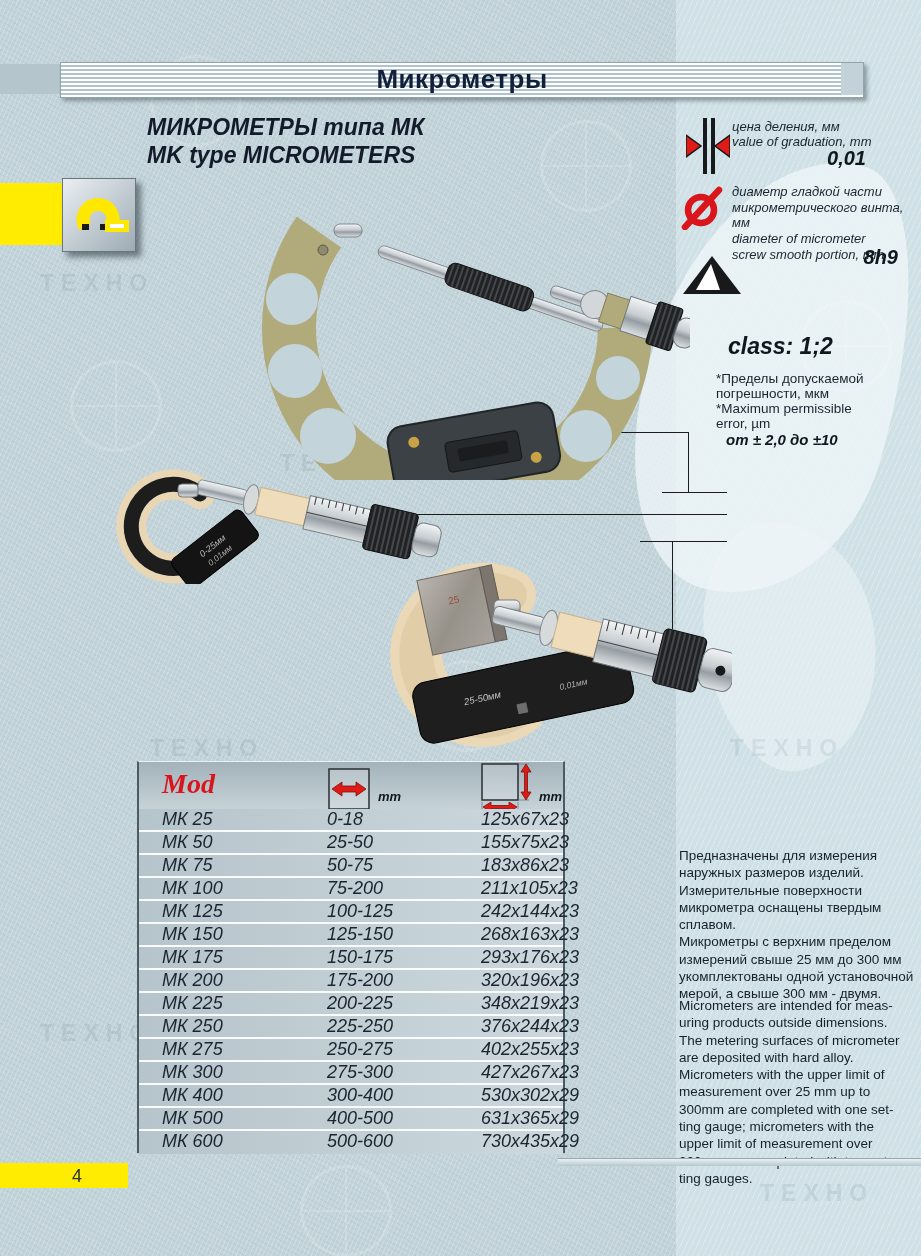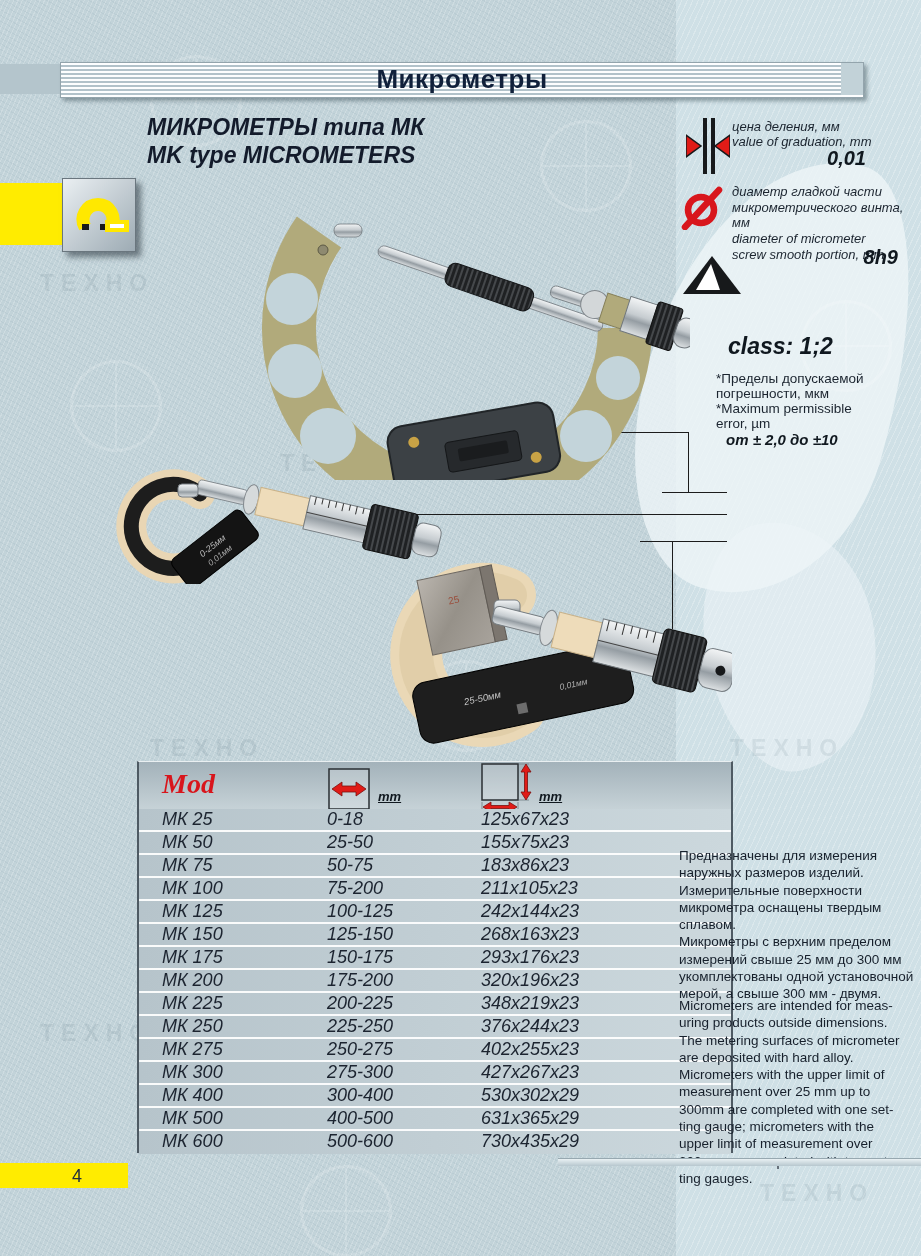--- a/index.html
+++ b/index.html
@@ -47,27 +47,27 @@
   .mk-models div{font-size:28px;font-weight:bold;line-height:26px;color:#0d1319;letter-spacing:.5px;}
 
   .lead{background:#1c1c1c;}
 
   
   .logo-strip{left:0;top:183px;width:62px;height:62px;background:#ffec00;}
   .logo-box{left:62px;top:178px;width:72px;height:72px;border:1px solid #6a767e;
     background:linear-gradient(135deg,#eaeff2,#9dabb4);box-shadow:5px 5px 6px rgba(35,45,55,.55);}
 
   
-  .spec-table{left:137px;top:761px;width:596px;height:392px;box-sizing:border-box;
+  .spec-table{left:137px;top:761px;width:428px;height:392px;box-sizing:border-box;
     border-left:2px solid #4e5a63;border-right:2px solid #4e5a63;border-bottom:2px solid #4e5a63;border-top:1px solid #e9eff1;
     background:linear-gradient(90deg,#b4c2c9,#cdd9de);}
   .thead{position:relative;height:47px;background:linear-gradient(180deg,#a3b2ba,#c6d2d7);}
   .mod-label{position:absolute;left:23px;top:6px;font-family:"Liberation Serif",serif;
     font-style:italic;font-weight:bold;font-size:28px;color:#d8151c;}
-  .unit{position:absolute;font-style:italic;font-weight:bold;font-size:13px;color:#10181f;text-decoration:underline;}
+  .unit{position:absolute;font-style:italic;font-weight:bold;font-size:13px;color:#10181f;}
   .tbody .trow{height:23px;box-sizing:border-box;border-bottom:2px solid rgba(255,255,255,.92);
     background:linear-gradient(90deg,#b6c4cb,#ccd8dd);font-size:18px;color:#1c2430;}
   .tbody .trow:last-child{border-bottom:none;}
   .trow span{position:absolute;line-height:21px;font-style:italic;}
   .trow{position:relative;}
   .trow .c1{left:23px;} .trow .c2{left:188px;} .trow .c3{left:342px;}
 
   .desc{left:679px;width:238px;font-size:13.5px;line-height:17.3px;color:#17202c;}
 
   

